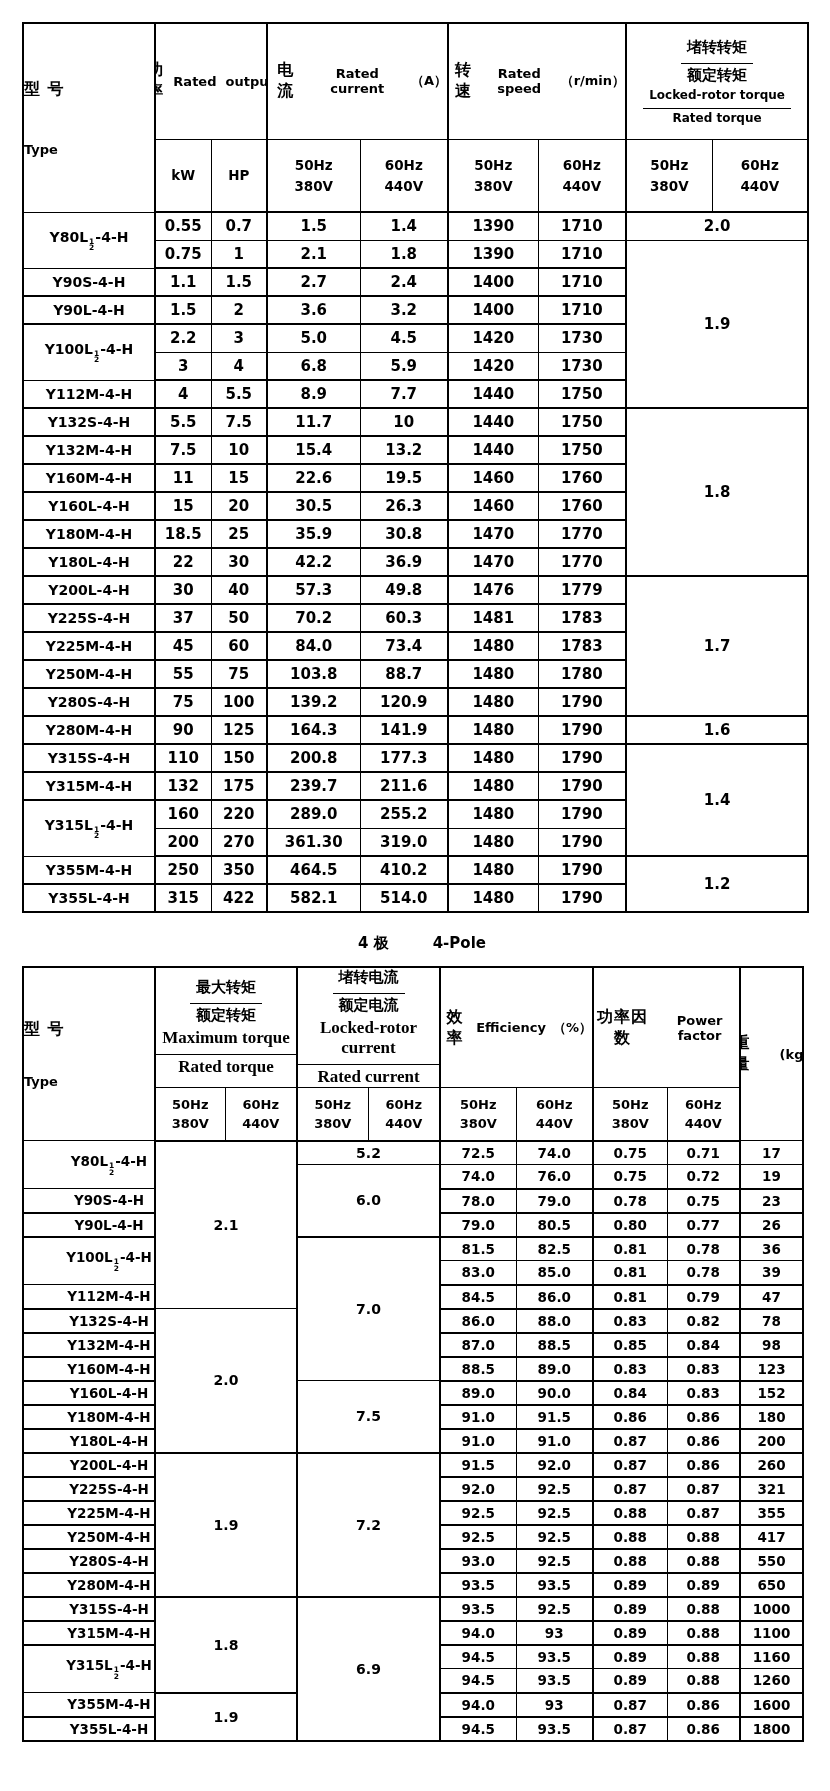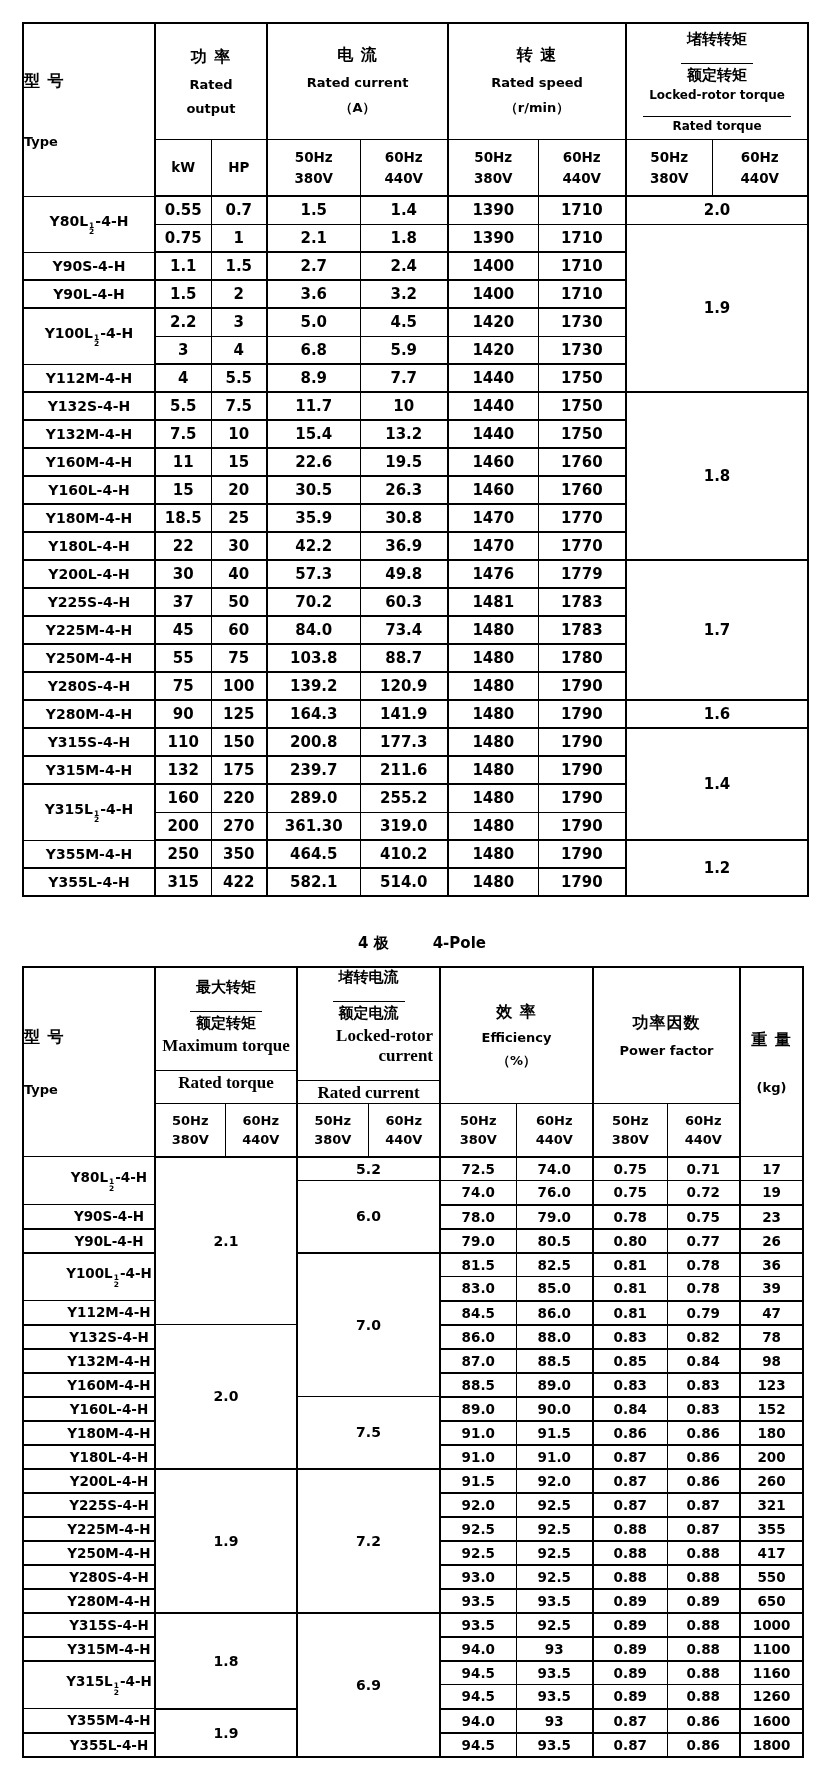--- a/index.html
+++ b/index.html
@@ -5,34 +5,34 @@
   html,body{margin:0;padding:0;}
   body{
     width:830px;height:1791px;background:#fff;color:#000;position:relative;
     font-family:"DejaVu Sans","Liberation Sans",sans-serif;
   }
   table{border-collapse:collapse;table-layout:fixed;border:2px solid #000;}
   #t1{position:absolute;left:22px;top:22px;width:785px;}
   #t2{position:absolute;left:22px;top:966px;width:780px;}
   th,td{border:1px solid #000;text-align:center;vertical-align:middle;padding:0;font-weight:700;overflow:hidden;}
   .br2{border-right:2px solid #000 !important;}
-  #t1 .hr1{height:116px;} #t1 .hr2{height:57px;}
+  #t1 .hr1{height:116px;} #t1 .hr2{height:73px;}
   #t2 .hr1{height:104px;} #t2 .hr2{height:53px;}
   .hr2 th{border-bottom:2px solid #000;}
   #t1 tbody tr{height:28px;} #t2 tbody tr{height:24px;}
   tr.gend td{border-bottom:2px solid #000;}
   .zh{font-size:16px;letter-spacing:1px;}
   .en{font-size:13px;}
-  .hstack{display:flex;flex-direction:column;align-items:center;justify-content:center;gap:9px;}
+  .hstack{display:flex;flex-direction:row;align-items:center;justify-content:center;gap:9px;}
   .typehead{display:flex;flex-direction:column;align-items:flex-start;justify-content:center;gap:42px;height:100%;}
   #t2 .typehead{gap:34px;}
   .sub2{display:flex;flex-direction:column;align-items:center;justify-content:center;gap:5px;font-size:13.5px;}
   #t2 .sub2{font-size:13px;gap:4px;}
   .fr{display:flex;flex-direction:column;align-items:center;}
-  .fr .num{border-bottom:1.5px solid #000;padding:0 6px 14px 6px;margin-bottom:2px;text-align:right;}
+  .fr .num{border-bottom:1.5px solid #000;padding:0 6px 6px 6px;margin-bottom:2px;}
   .zhfr{font-size:15px;margin-bottom:3px;}
   .enfr{font-size:12px;margin-top:2px;}
   .serif{font-family:"Liberation Serif","DejaVu Serif",serif;font-size:17px;}
   #t1 td.num{font-size:15px;}
   #t2 td.num{font-size:13.5px;}
   #t1 td.type{font-size:14px;}
   #t2 td.type{font-size:13.5px;padding-left:40px;}
   #t1 td.merge{font-size:15px;}
   #t2 td.merge{font-size:14px;}
   .stk{display:inline-flex;flex-direction:column;align-items:center;font-size:7.5px;line-height:6.5px;font-weight:700;vertical-align:-2px;margin:0 1px;}

